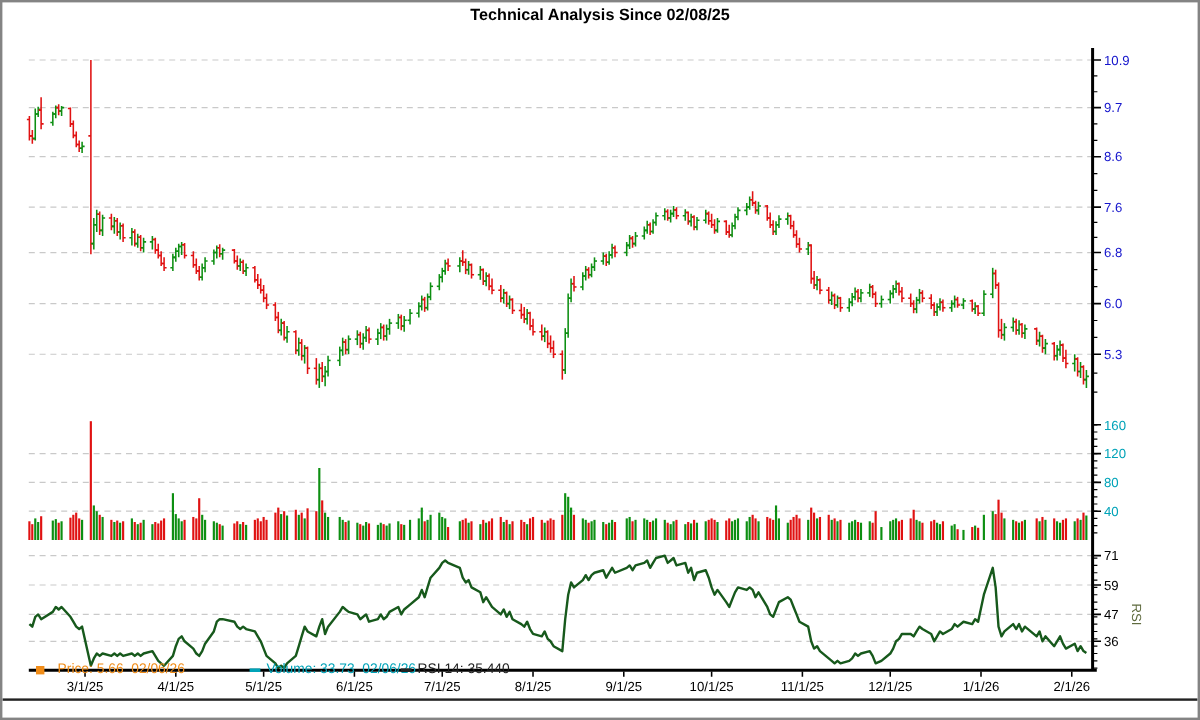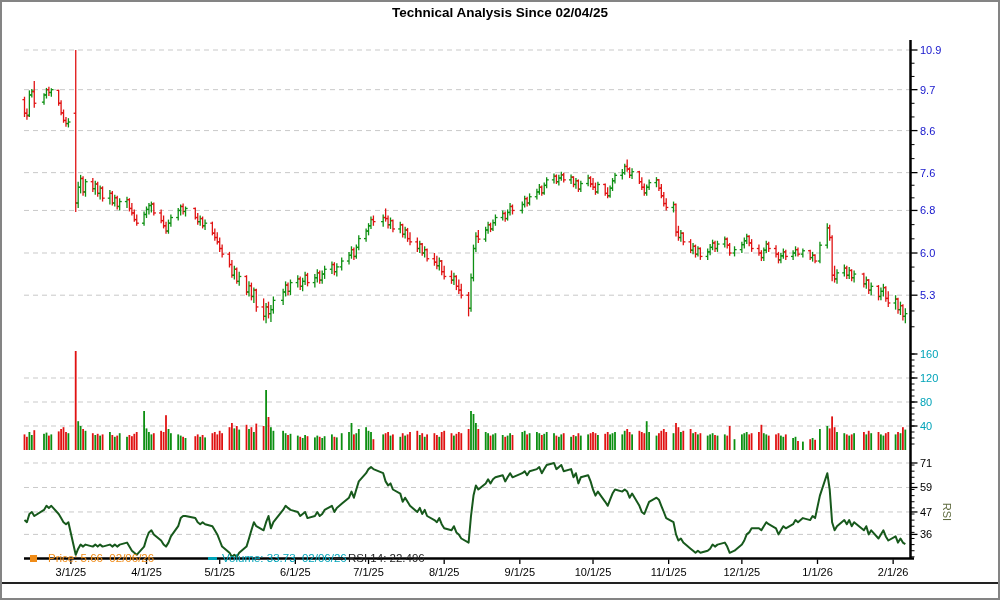--- a/index.html
+++ b/index.html
@@ -12,21 +12,21 @@
   #footer-sep{position:absolute;top:580px;left:0;width:996px;height:2px;background:#222;}
   .legend{position:absolute;top:550px;left:0;width:996px;height:14px;font-size:11.5px;}
   .legend .item{position:absolute;top:0;white-space:pre;}
   .sq{position:absolute;width:7px;height:7px;top:3px;}
   .dash{position:absolute;height:3px;width:9px;top:5px;}
 </style>
 </head>
 <body>
 
 <div id="frame">
-  <div id="title">Technical Analysis Since 02/04/25</div>
+  <div id="title">Technical Analysis Since 02/08/25</div>
   <div id="chart-host"><svg width="996" height="596" viewBox="0 0 996 596">
         <g>
           <line x1="22" y1="48" x2="907.5" y2="48" stroke="#c9c9c9" stroke-width="1" stroke-dasharray="5,4"></line>
           <line x1="22" y1="87.66267995703865" x2="907.5" y2="87.66267995703865" stroke="#c9c9c9" stroke-width="1" stroke-dasharray="5,4"></line>
           <line x1="22" y1="128.59266056379477" x2="907.5" y2="128.59266056379477" stroke="#c9c9c9" stroke-width="1" stroke-dasharray="5,4"></line>
           <line x1="22" y1="170.62790513164873" x2="907.5" y2="170.62790513164873" stroke="#c9c9c9" stroke-width="1" stroke-dasharray="5,4"></line>
           <line x1="22" y1="208.45046923852527" x2="907.5" y2="208.45046923852527" stroke="#c9c9c9" stroke-width="1" stroke-dasharray="5,4"></line>
           <line x1="22" y1="251.01251883711535" x2="907.5" y2="251.01251883711535" stroke="#c9c9c9" stroke-width="1" stroke-dasharray="5,4"></line>
           <line x1="22" y1="293.1969419900905" x2="907.5" y2="293.1969419900905" stroke="#c9c9c9" stroke-width="1" stroke-dasharray="5,4"></line>
           <line x1="22" y1="376" x2="907.5" y2="376" stroke="#c9c9c9" stroke-width="1" stroke-dasharray="5,4"></line>
@@ -1158,15 +1158,15 @@
           <text x="891.14" y="574" fill="#000" font-size="11" font-family="Liberation Sans,sans-serif" text-anchor="middle">2/1/26</text>
         </g>
       </svg></div>
   <div id="footer-sep"></div>
   <div class="legend">
     <span class="sq" style="left: 28px; background: rgb(240, 140, 24);"></span>
     <span class="item" style="left: 46px; color: rgb(240, 140, 24);">Price: 5.66  02/06/26</span>
     <span class="dash" style="left: 206px; height: 2.5px; background: rgb(0, 163, 184);"></span>
     <span class="item" style="left: 220px; color: rgb(0, 163, 184);">Volume: 33.73  02/06/26</span>
     <span class="dash" style="left: 332px; background: rgb(34, 34, 34);"></span>
-    <span class="item" style="left: 346px; color: rgb(34, 34, 34);">RSI 14: 22.496</span>
+    <span class="item" style="left: 346px; color: rgb(34, 34, 34);">RSI 14: 35.440</span>
   </div>
 </div>
 
 </body></html>

